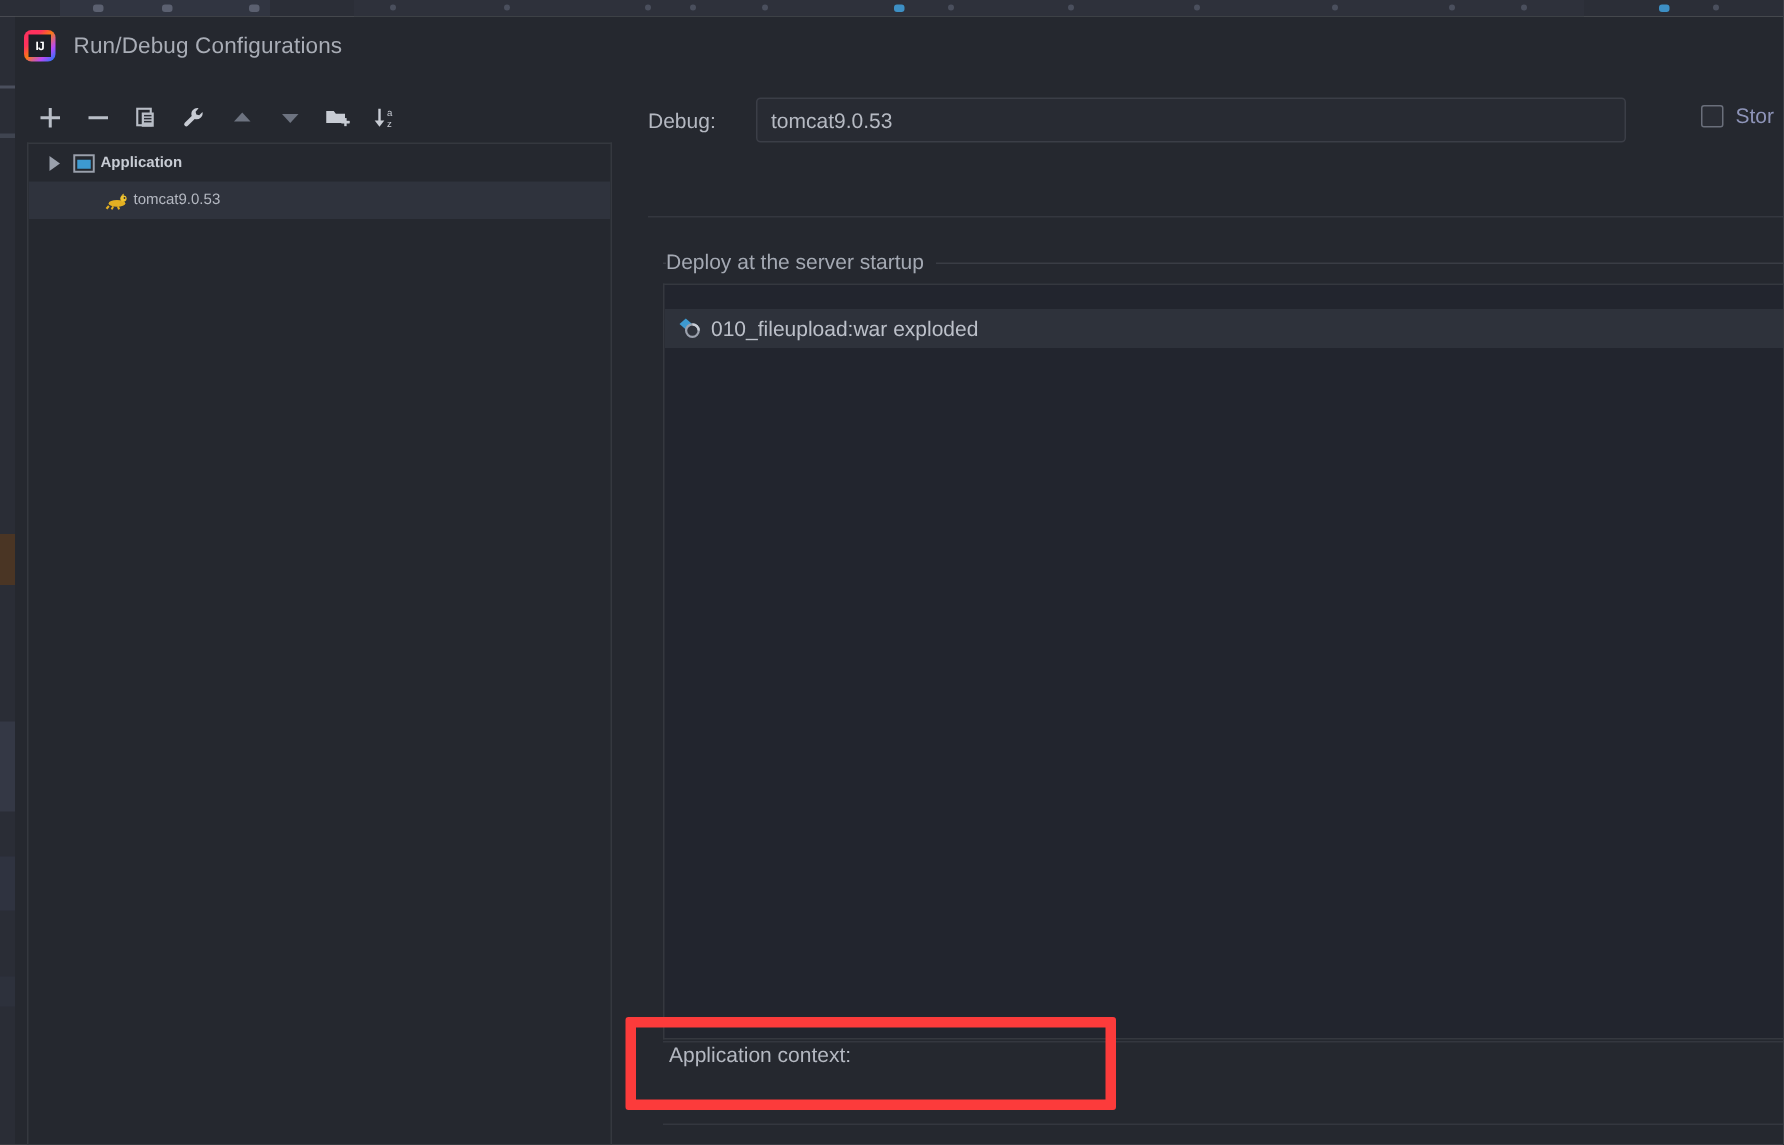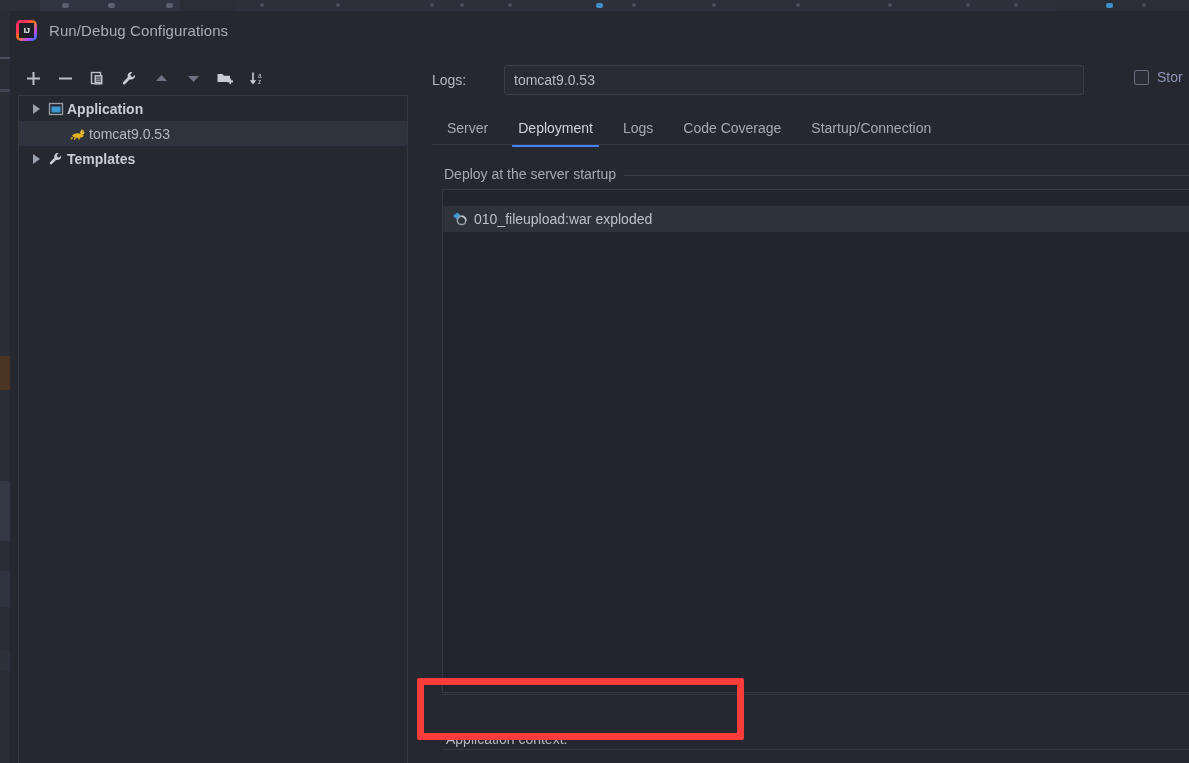--- a/index.html
+++ b/index.html
@@ -123,21 +123,21 @@
     background: #25282f;
     border: 1px solid #35383f;
     border-bottom: none;
     overflow: hidden;
   }
   .tree-row {
     height: 25px;
     display: flex;
     align-items: center;
     padding-left: 8px;
-    font-size: 14px;
+    font-size: 10px;
     color: #bdc1c9;
     white-space: nowrap;
   }
   .tree-row.selected { background: #2f333d; }
   .tree-row .twisty {
     width: 18px; height: 25px;
     display: flex;
     align-items: center;
     justify-content: center;
     flex: 0 0 auto;
@@ -302,21 +302,21 @@
     position: absolute;
     left: 24px; top: 645px;
     width: 747px; height: 1px;
     background: #34373f;
   }
   .ctx-row {
     position: absolute;
     left: 24px; top: 646px;
     width: 747px; height: 52px;
     display: flex;
-    align-items: flex-end;
+    align-items: flex-start;
     padding-left: 4px;
     gap: 32px;
   }
   .ctx-label {
     font-size: 14px;
     color: #b4b8c1;
     white-space: nowrap;
   }
   .ctx-input {
     margin-left: 16px;
@@ -469,63 +469,35 @@
             <circle cx="13" cy="6" r="0.6" fill="#2c2f38"></circle>
             <path d="M10.8 4.6 L12.2 3 L12.7 4.4 Z" fill="#f0c32e"></path>
             <path d="M2.6 11.3 L1 13.2" stroke="#e3b022" stroke-width="1.4"></path>
             <path d="M5.4 11.6 L4.4 13.6" stroke="#e3b022" stroke-width="1.4"></path>
             <path d="M8.6 11.6 L9.4 13.6" stroke="#e3b022" stroke-width="1.4"></path>
           </svg>
         </span>
         <span class="tlabel">tomcat9.0.53</span>
       </div>
 
-      <div class="tree-row">
-        <span class="twisty">
-            <span class="tri-right"></span>
-          </span>
-        <span class="ticon">
-          <svg width="16" height="16" viewBox="0 0 17 17">
-            <path d="M11.4 2.1a4 4 0 0 0-4.6 5.2L2.2 11.9a1.4 1.4 0 0 0 2 2l4.6-4.6a4 4 0 0 0 5.2-4.6l-2.2 2.2-1.9-.5-.5-1.9z" fill="#c8ccd4"></path>
-          </svg>
-        </span>
-        <span class="tlabel">Templates</span>
-      </div>
 
     </div>
 
     <div class="content">
 
       <div class="name-row">
-        <span class="name-label">Logs:</span>
+        <span class="name-label">Debug:</span>
         <input class="name-input" type="text" value="tomcat9.0.53" style="">
       </div>
 
       <div class="store-box">
         <span class="cbx"></span>
         <span class="store-label">Stor</span>
       </div>
 
-      <div class="tabs">
-        <div class="tab">
-          <span>Server</span>
-        </div>
-        <div class="tab active">
-          <span>Deployment</span>
-        </div>
-        <div class="tab">
-          <span>Logs</span>
-        </div>
-        <div class="tab">
-          <span>Code Coverage</span>
-        </div>
-        <div class="tab">
-          <span>Startup/Connection</span>
-        </div>
-      </div>
       <div class="tabs-underline"></div>
 
       <div class="deploy-group-line"></div>
       <div class="deploy-group-title">Deploy at the server startup</div>
 
       <div class="deploy-list">
         <div class="deploy-item">
           <span class="artifact-icon">
             <svg width="18" height="18" viewBox="0 0 18 18">
               <path d="M6.2 2.4 L10.4 6.0 L6.2 9.6 L2.0 6.0 Z" fill="#3d9ad1"></path>

